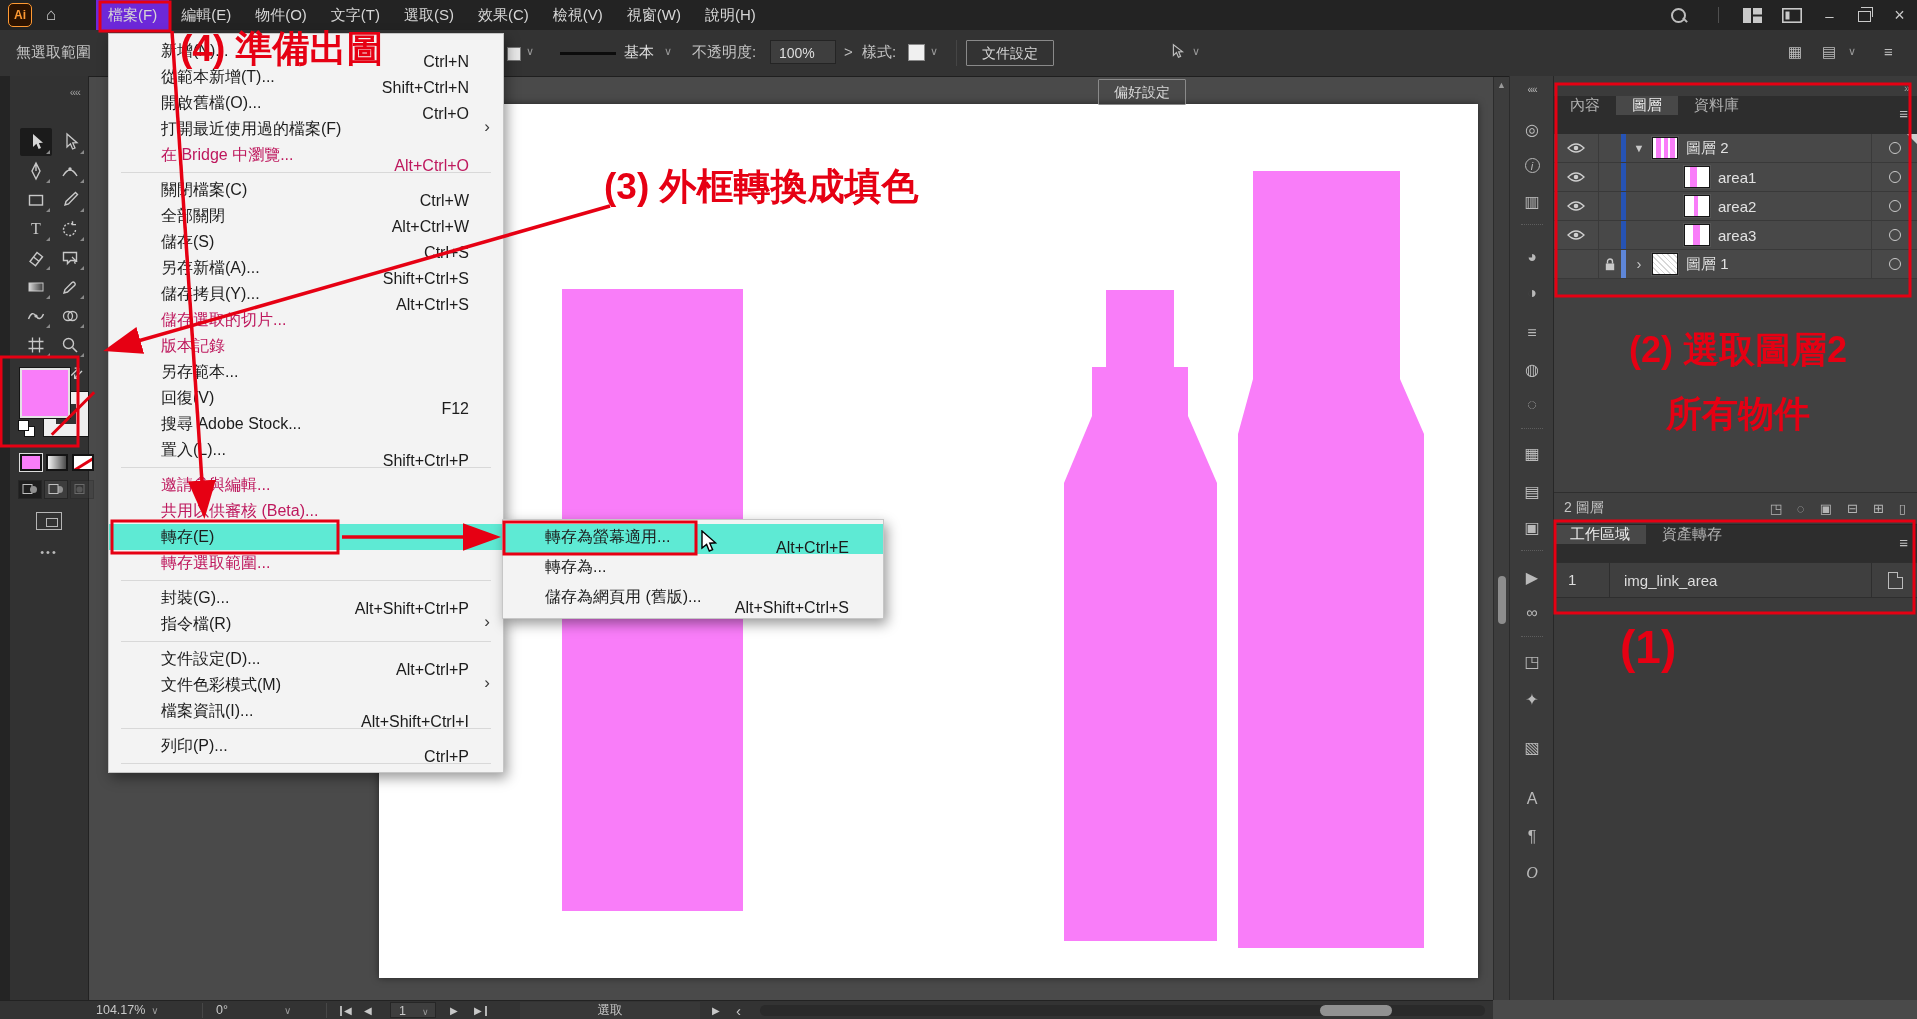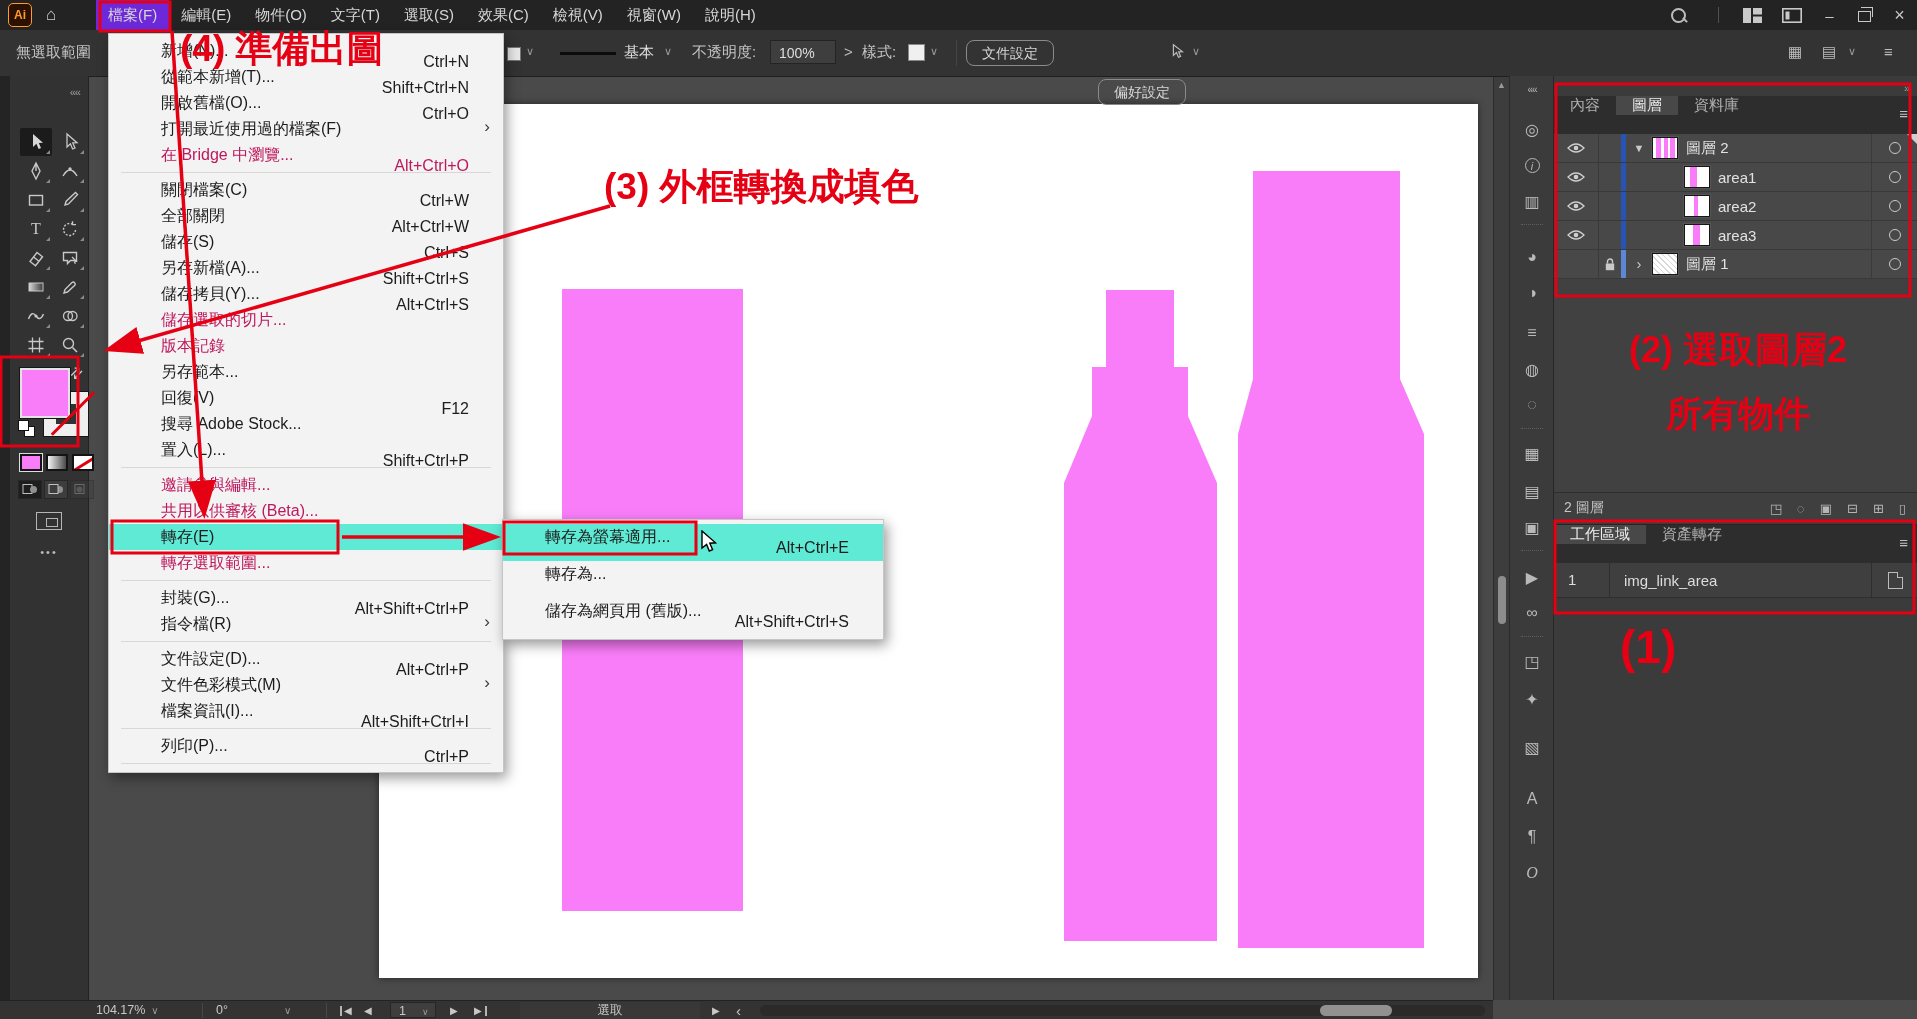--- a/index.html
+++ b/index.html
@@ -25,21 +25,21 @@
   .restore-ico{position:relative;width:11px;height:9px;border:1.5px solid #c9c9c9;margin-top:3px;}
   .restore-ico::after{content:'';position:absolute;left:2px;top:-5px;width:11px;height:9px;border:1.5px solid #c9c9c9;border-bottom:none;border-left:none;}
 
   
   #controlbar{position:absolute;left:0;top:30px;width:1917px;height:46px;background:#333333;border-bottom:1px solid #1f1f1f;z-index:5;}
   .cb-lbl{position:absolute;top:13px;font-size:15px;color:#c4c4c4;white-space:nowrap;}
   .cb-chev{position:absolute;top:15px;font-size:11px;color:#9a9a9a;}
   #cb-line{position:absolute;left:560px;top:22px;width:56px;height:3px;background:#0c0c0c;}
   #cb-opfield{position:absolute;left:770px;top:10px;width:66px;height:24px;background:#3e3e3e;border:1px solid #242424;
               line-height:24px;padding-left:8px;font-size:14px;color:#ddd;box-sizing:border-box;}
-  .cb-btn{position:absolute;top:10px;height:26px;line-height:24px;border:1px solid #8a8a8a;border-radius:8px;
+  .cb-btn{position:absolute;top:10px;height:26px;line-height:24px;border:1px solid #8a8a8a;border-radius:1px;
           text-align:center;font-size:14px;color:#d7d7d7;box-sizing:border-box;}
   #cb-swmini{position:absolute;left:507px;top:17px;width:12px;height:12px;background:#e8e8e8;border:1px solid #777;}
   #cb-style-sw{position:absolute;left:908px;top:14px;width:15px;height:15px;background:#f0f0f0;border:1px solid #888;}
   .cb-vsep{position:absolute;left:956px;top:10px;width:1px;height:26px;background:#454545;}
   .cb-ric{position:absolute;top:13px;color:#bdbdbd;font-size:15px;}
   #cb-cursor svg{display:block;}
 
   
   #spine{position:absolute;left:0;top:76px;width:10px;height:924px;background:#242424;z-index:5;}
   #toolbar{position:absolute;left:10px;top:76px;width:78px;height:924px;background:#323232;border-right:1px solid #222;z-index:5;}
@@ -135,21 +135,21 @@
             box-shadow:3px 5px 12px rgba(0,0,0,.4);z-index:20;padding:4px 0;}
   .mi{display:flex;align-items:center;height:26px;padding:0 34px 0 52px;position:relative;font-size:16px;color:#1c1c1c;}
   .mi .lbl{flex:1;white-space:nowrap;}
   .mi .sc{margin-left:18px;white-space:nowrap;margin-top:21px;}
   .mi .arr{position:absolute;right:13px;top:1px;font-size:17px;color:#3a3a3a;}
   .mi.dis{color:#be185d;}
   .mi.hl{background:#5eead4;}
   .sep{height:1px;background:#d8d8d8;margin:4px 12px;}
   #submenu{position:absolute;left:502px;top:519px;width:380px;background:#f3f3f3;border:1px solid #c6c6c6;
            box-shadow:3px 5px 12px rgba(0,0,0,.4);z-index:21;padding:4px 0;}
-  #submenu .mi{padding:0 34px 11px 42px;}
+  #submenu .mi{padding:0 34px 4px 42px;}
 
   
   #anno-svg{position:absolute;left:0;top:0;width:1917px;height:1019px;z-index:40;pointer-events:none;}
   .anno-t{position:absolute;color:#e60013;font-weight:700;white-space:nowrap;z-index:41;pointer-events:none;}
   #cursor{position:absolute;left:698px;top:530px;z-index:50;pointer-events:none;}
 </style>
 </head>
 <body>
 
 <div id="app">

